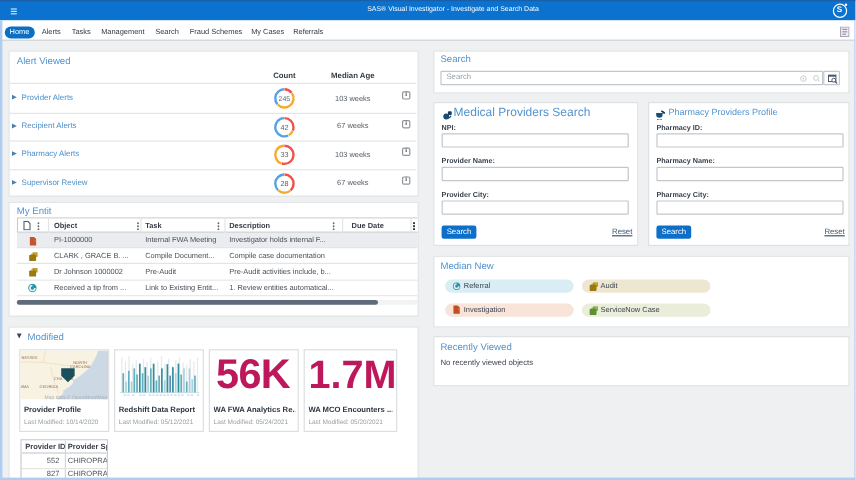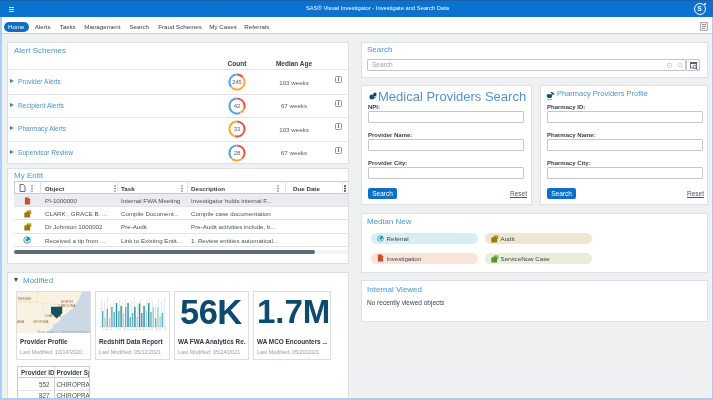--- a/index.html
+++ b/index.html
@@ -14,21 +14,21 @@
 .pill span{margin-left:16px}
 .tri{position:absolute;width:0;height:0;border-left:4px solid #4a7fb0;border-top:2.8px solid transparent;border-bottom:2.8px solid transparent}
 .rowlbl{position:absolute;color:#4d90cb;font-size:6.6px}
 .med{position:absolute;color:#565c64;font-size:6.2px}
 .ibox{position:absolute;width:7px;height:7px;border:1px solid #8f959b;border-radius:1.5px;color:#3a4048;font-size:5.2px;text-align:center;line-height:5.2px;font-family:"Liberation Serif",serif;font-weight:bold}
 .hsep{position:absolute;left:0;right:0;height:1px;background:#e3e5e7}
 .th{position:absolute;color:#343b46;font-size:6.2px;font-weight:bold;top:3.5px}
 .td{color:#4a5058;font-size:6.2px;white-space:nowrap;overflow:hidden}
 .cardt{position:absolute;color:#2d3642;font-size:6.4px;font-weight:bold;white-space:nowrap}
 .cardm{position:absolute;color:#9aa0a6;font-size:5.4px;white-space:nowrap}
-.bignum{position:absolute;color:#0c4a6e;font-weight:bold;font-size:33px;letter-spacing:-0.5px}
+.bignum{position:absolute;color:#be185d;font-weight:bold;font-size:33px;letter-spacing:-0.5px}
 </style></head>
 <body>
 
 <div class="abs" style="left:0;top:0;width:713px;height:17px;background:#0b72cf"></div>
 <div class="abs" style="left:0;top:0;width:713px;height:1px;background:#1a5fa8"></div>
 
 <div class="abs" style="left:8.5px;top:7px;width:5.5px;height:1.2px;background:#cfe2f6"></div>
 <div class="abs" style="left:8.5px;top:9px;width:5.5px;height:1.2px;background:#cfe2f6"></div>
 <div class="abs" style="left:8.5px;top:11px;width:5.5px;height:1.2px;background:#cfe2f6"></div>
 <div class="abs" style="left:21px;top:4.5px;width:713px;text-align:center;color:#fff;font-size:5.8px">SAS® Visual Investigator - Investigate and Search Data</div>
@@ -47,21 +47,21 @@
 <div class="abs" style="left:244.3px;top:22.6px;color:#333a44;font-size:6.2px">Referrals</div>
 
 <svg class="abs" style="left:700px;top:22px" width="8" height="9" viewBox="0 0 8 9">
     <rect x="0.5" y="0.5" width="7" height="8" fill="#f0ecf2" stroke="#a29aad" stroke-width="0.8"></rect>
     <rect x="2" y="2" width="4" height="1" fill="#9a93a2"></rect>
     <rect x="2" y="4" width="4" height="1" fill="#9a93a2"></rect>
     <rect x="2" y="6" width="3" height="1" fill="#9a93a2"></rect>
   </svg>
 
 <div class="panel" style="left:7px;top:42px;width:341.5px;height:122px"></div>
-<div class="ptitle" style="left:14px;top:45.5px">Alert Schemes</div>
+<div class="ptitle" style="left:14px;top:45.5px">Alert Viewed</div>
 <div class="abs" style="left:222px;top:60px;width:30px;text-align:center;color:#343b46;font-size:6.5px;font-weight:bold">Count</div>
 <div class="abs" style="left:265px;top:60px;width:58px;text-align:center;color:#343b46;font-size:6.5px;font-weight:bold">Median Age</div>
 <div class="hsep" style="left:8px;top:69px;width:339px"></div>
 <div class="hsep" style="left:8px;top:93.5px;width:339px"></div>
 <div class="hsep" style="left:8px;top:117px;width:339px"></div>
 <div class="hsep" style="left:8px;top:140.5px;width:339px"></div>
 
 <div class="tri" style="left:10px;top:79px"></div>
 <div class="rowlbl" style="left:18px;top:78px">Provider Alerts</div>
 <svg class="abs" style="left:226.5px;top:72px" width="20" height="20" viewBox="0 0 20 20">
@@ -332,21 +332,21 @@
     <circle cx="4.8" cy="4.8" r="1.6" fill="#fff" stroke="#46536b" stroke-width="0.8"></circle>
     <line x1="6" y1="6" x2="7.6" y2="7.6" stroke="#46536b" stroke-width="1"></line>
   </svg>
 
 <div class="panel" style="left:361px;top:85px;width:171px;height:120px"></div>
 <svg class="abs" style="left:368.5px;top:92px" width="8" height="8" viewBox="0 0 8 8">
     <circle cx="2.9" cy="5" r="2.5" fill="#174f72"></circle>
     <rect x="4.3" y="0.8" width="3.1" height="3.1" rx="0.7" fill="#1b3a5c"></rect>
     <path d="M4.2 6.5 a3.2 3.2 0 0 0 2.6 -2" fill="none" stroke="#174f72" stroke-width="1"></path>
   </svg>
-<div class="ptitle" style="left:378px;top:89px;font-size:13px">Medical Providers Search</div>
+<div class="ptitle" style="left:378px;top:89px;font-size:10px">Medical Providers Search</div>
 <div class="lbl" style="left:368px;top:103.5px">NPI:</div>
 <div class="inp" style="left:368px;top:110.5px;width:156px;height:12px"></div>
 <div class="lbl" style="left:368px;top:131.5px">Provider Name:</div>
 <div class="inp" style="left:368px;top:138.5px;width:156px;height:12px"></div>
 <div class="lbl" style="left:368px;top:159.5px">Provider City:</div>
 <div class="inp" style="left:368px;top:166.5px;width:156px;height:12px"></div>
 <div class="btn" style="left:368px;top:187.5px;width:29px;height:11.5px;line-height:11.5px">Search</div>
 <div class="reset" style="left:510px;top:190px">Reset</div>
 
 <div class="panel" style="left:540px;top:85px;width:168px;height:120px"></div>
@@ -384,18 +384,18 @@
     <path d="M4.5 3.5l2.5 2v-1.5z" fill="#e08050"></path>
   </svg>
 <div class="pill" style="left:484.5px;top:252.5px;background:#e9edd9"><span>ServiceNow Case</span></div>
 <svg class="abs" style="left:490.5px;top:254.5px" width="8" height="8" viewBox="0 0 8 8">
     <rect x="3" y="0.3" width="4.4" height="3.8" rx="0.5" fill="#8db553"></rect>
     <rect x="0.3" y="2.6" width="5.8" height="4.8" rx="0.5" fill="#5f8f33"></rect>
     <rect x="1.8" y="1.9" width="2.8" height="1.4" rx="0.4" fill="none" stroke="#5f8f33" stroke-width="0.7"></rect>
   </svg>
 
 <div class="panel" style="left:361px;top:280px;width:347px;height:42px"></div>
-<div class="ptitle" style="left:367px;top:285px">Internal Viewed</div>
+<div class="ptitle" style="left:367px;top:285px">Recently Viewed</div>
 <div class="abs" style="left:367px;top:299px;color:#3d4451;font-size:6.5px">No recently viewed objects</div>
 
 <div class="abs" style="left:0;top:17px;width:1.5px;height:383px;background:#aecdf0"></div>
 <div class="abs" style="left:711.5px;top:17px;width:1.5px;height:383px;background:#aecdf0"></div>
 <div class="abs" style="left:0;top:397.5px;width:713px;height:2.5px;background:#aecdf0"></div>
 
 </body></html>

